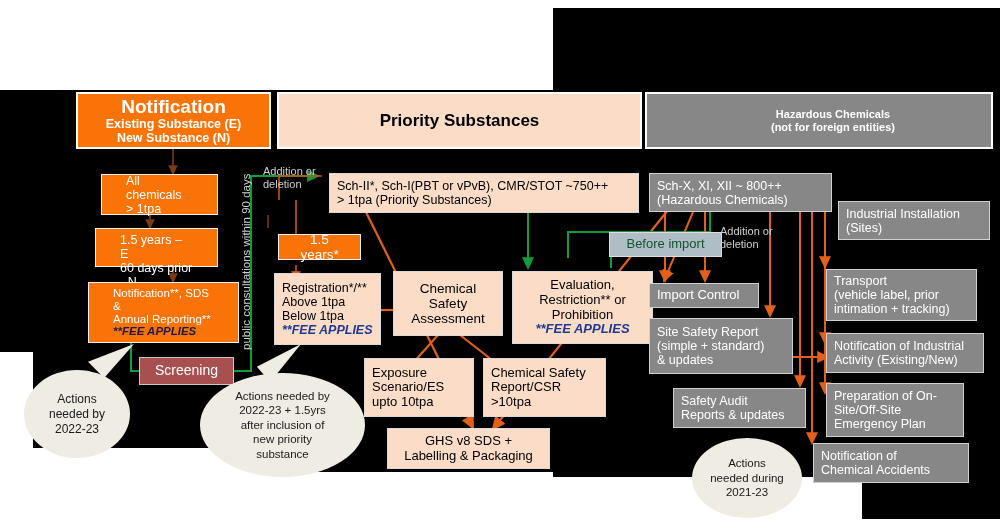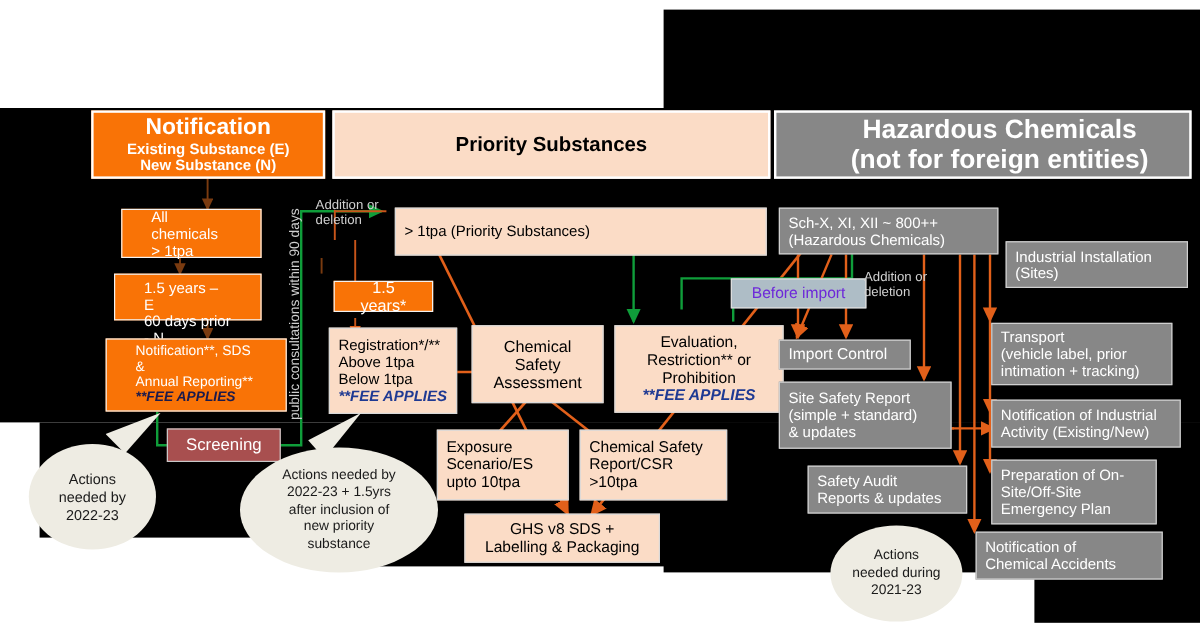--- a/index.html
+++ b/index.html
@@ -19,21 +19,21 @@
   .hdr-orange{background:#f97306;color:#ffffff;}
   .hdr-peach{background:#fbdcc6;color:#000000;}
   .hdr-gray{background:#878787;color:#ffffff;}
 
   .orange{background:#f97306;color:#ffffff;border:1px solid #f2f2f2;
           padding:4px 24px;font-size:12.5px;}
   .peach{background:#fbdcc6;color:#000000;border:1px solid #d9d9d9;
          padding:4px 7px;font-size:13px;}
   .gray{background:#878787;color:#ffffff;border:1px solid #d0d0d0;
         padding:3px 7px;font-size:12.5px;}
-  .bluegray{background:#aebdc6;color:#6d28d9;border:1px solid #dddddd;
+  .bluegray{background:#aebdc6;color:#14532d;border:1px solid #dddddd;
             padding:3px 7px;font-size:13px;text-align:center;align-items:center;}
   .maroon{background:#a84f4f;color:#ffffff;border:1px solid #c8c8c8;
           padding:3px 7px;font-size:14px;text-align:center;align-items:center;}
 
   .ctr{text-align:center;align-items:center;}
   .fee{color:#1f3a93;font-style:italic;font-weight:bold;}
   .feeW{color:#1a1a4d;font-style:italic;font-weight:bold;}
 
   .lbl{position:absolute;color:#cfcfcf;font-size:11px;line-height:1.15;}
 
@@ -119,21 +119,21 @@
   <div class="box hdr hdr-orange" style="left:76px;top:92px;width:195px;height:57px;font-size:12.5px;">
     <div style="font-size:19px;">Notification</div>
     <div>Existing Substance (E)</div>
     <div>New Substance (N)</div>
   </div>
 
   <div class="box hdr hdr-peach" style="left:277px;top:92px;width:365px;height:57px;font-size:17px;">
     <div>Priority Substances</div>
   </div>
 
-  <div class="box hdr hdr-gray" style="left:645px;top:92px;width:348px;height:57px;font-size:22px;padding-left:28px;">
+  <div class="box hdr hdr-gray" style="left:645px;top:92px;width:348px;height:57px;font-size:11px;padding-left:28px;">
     <div>Hazardous Chemicals</div>
     <div>(not for foreign entities)</div>
   </div>
 
   <div class="box orange" style="left:101px;top:174px;width:117px;height:41px;">
     <div>All chemicals</div>
     <div>&gt; 1tpa</div>
   </div>
 
   <div class="box orange" style="left:95px;top:228px;width:123px;height:39px;justify-content:space-between;">
@@ -154,20 +154,21 @@
   <div class="vtext" style="left:240px;top:185px;height:165px;">
     <span>public consultations within 90 days</span>
   </div>
 
   <div class="lbl" style="left:263px;top:165px;width:72px;">
     <div>Addition  or</div>
     <div>deletion</div>
   </div>
 
   <div class="box peach" style="left:329px;top:173px;width:310px;height:40px;font-size:12.5px;">
+    <div>Sch-II*, Sch-I(PBT or vPvB), CMR/STOT ~750++</div>
     <div>&gt; 1tpa (Priority Substances)</div>
   </div>
 
   <div class="box orange ctr" style="left:278px;top:234px;width:83px;height:26px;font-size:13.5px;">
     <div>1.5 years*</div>
   </div>
 
   <div class="box peach" style="left:274px;top:273px;width:107px;height:72px;font-size:12.5px;">
     <div>Registration*/**</div>
     <div>Above 1tpa</div>

